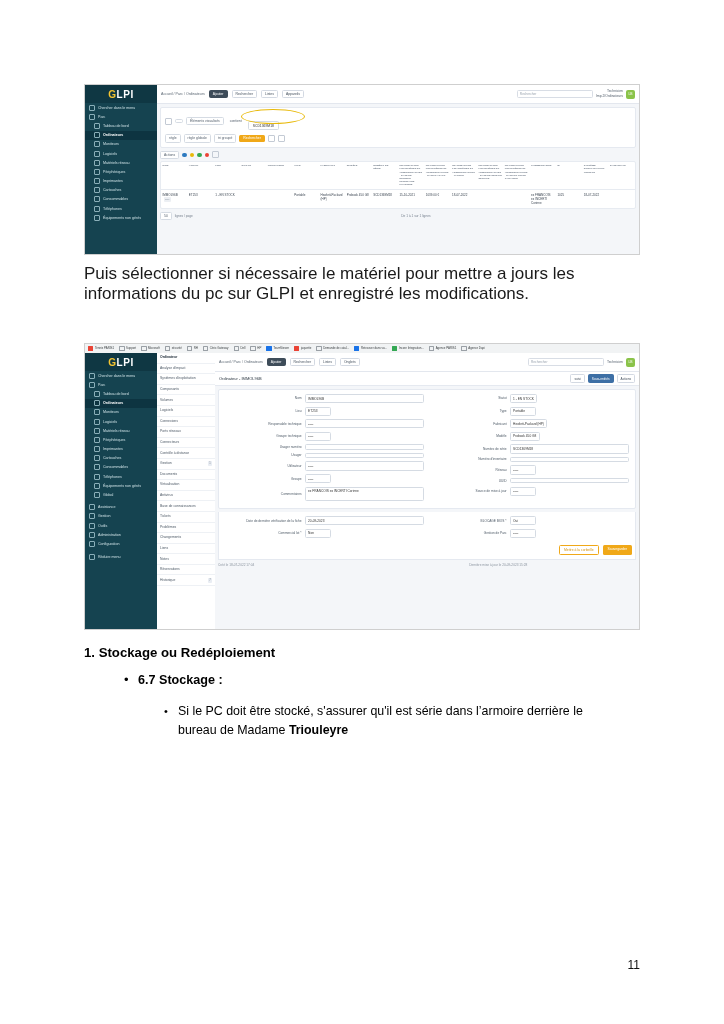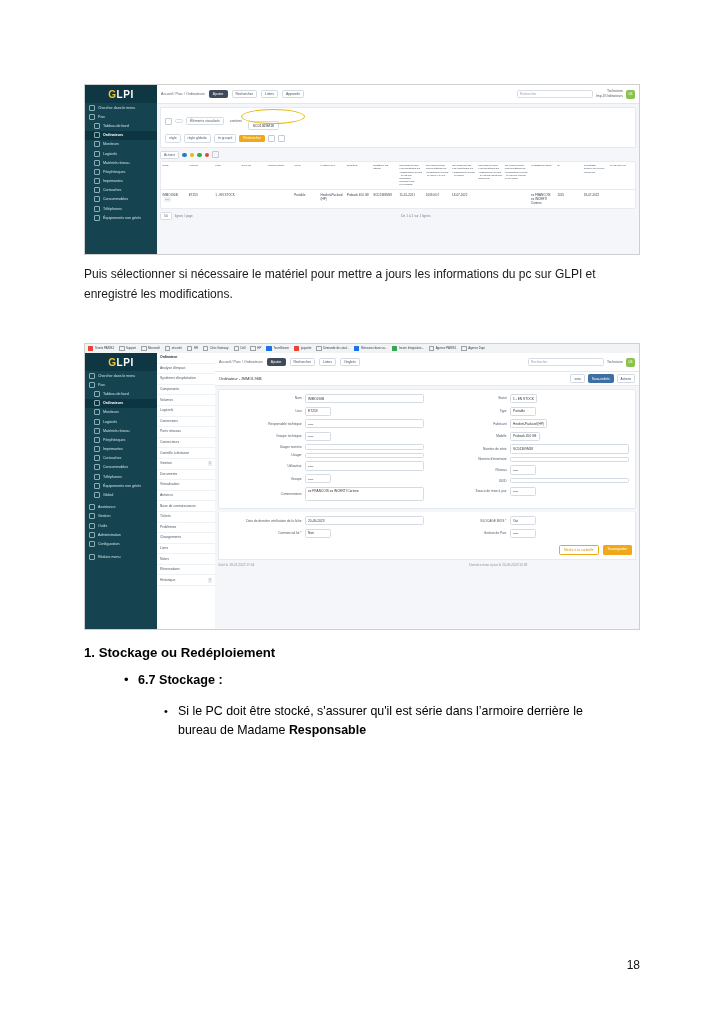--- a/index.html
+++ b/index.html
@@ -6,21 +6,21 @@
   body{
     width:724px;height:1024px;background:#ffffff;
     font-family:"Liberation Sans",sans-serif;
     color:#000;overflow:hidden;position:relative;
   }
   .page{position:relative;width:724px;height:1024px;box-sizing:border-box;}
 
   
   .para{
     position:absolute;left:84px;width:552px;
-    font-size:12px;line-height:20px;color:#1a1a1a;
+    font-size:17px;line-height:20px;color:#1a1a1a;
   }
   .h-main{
     position:absolute;left:84px;font-weight:bold;font-size:13.2px;color:#000;
   }
   .bullet-row{position:absolute;display:flex;align-items:flex-start;}
   .bullet-dot{
     width:14px;flex:0 0 14px;font-size:13px;line-height:18px;text-align:left;
   }
   .bullet-dot2{
     width:14px;flex:0 0 14px;font-size:11px;line-height:18px;text-align:left;
@@ -750,17 +750,17 @@
 
   <div class="h-main" style="top:645px;">1. Stockage ou Redéploiement</div>
 
   <div class="bullet-row" style="left:124px;top:671px;">
     <span class="bullet-dot">•</span>
     <span class="b1-text">6.7 Stockage :</span>
   </div>
 
   <div class="bullet-row" style="left:164px;top:702px;">
     <span class="bullet-dot2">•</span>
-    <span class="b2-text"><span>Si le PC doit être stocké, s'assurer qu'il est série dans l’armoire derrière le bureau de Madame </span><b>Responsable</b></span>
+    <span class="b2-text"><span>Si le PC doit être stocké, s'assurer qu'il est série dans l’armoire derrière le bureau de Madame </span><b>Triouleyre</b></span>
   </div>
 
-  <div class="pagenum">18</div>
+  <div class="pagenum">11</div>
 </div>
 
 </body></html>

